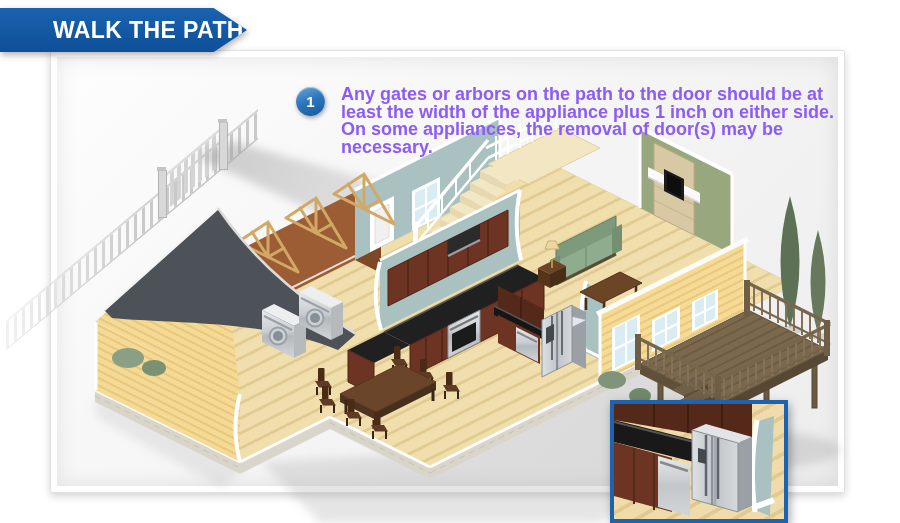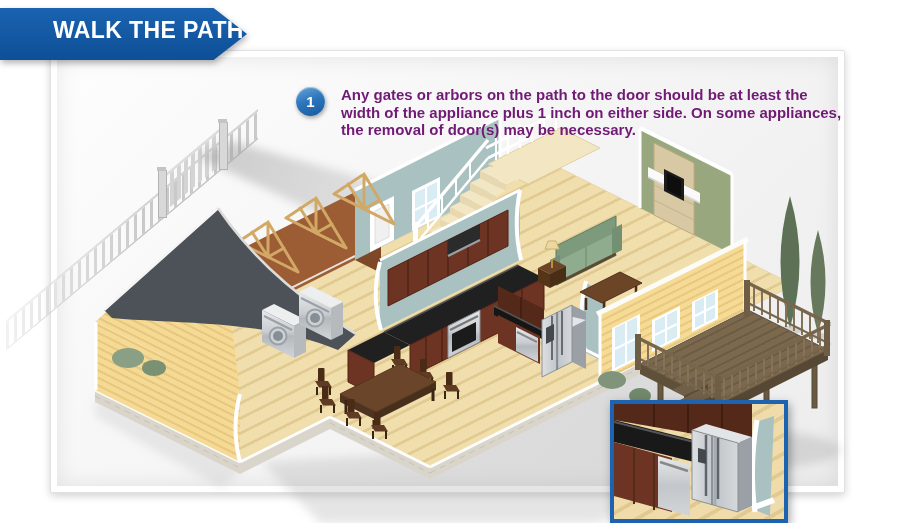--- a/index.html
+++ b/index.html
@@ -5,33 +5,33 @@
   html,body{margin:0;padding:0;background:#ffffff;}
   .stage{position:relative;width:900px;height:523px;overflow:hidden;background:#ffffff;
          font-family:"Liberation Sans",sans-serif;}
   
   .card{position:absolute;left:50px;top:50px;width:793px;height:441px;background:#ffffff;
         border:1px solid #e2e2e2;border-radius:2px;box-shadow:0 3px 9px rgba(0,0,0,.18);z-index:1;}
   .matte{position:absolute;left:6px;top:6px;right:6px;bottom:6px;
         background:linear-gradient(135deg,#fdfdfd 0%,#f3f3f3 60%,#ededed 100%);
         box-shadow:inset 0 0 22px rgba(0,0,0,.09);}
   
-  .banner{position:absolute;left:0;top:8px;width:247px;height:52px;z-index:6;
+  .banner{position:absolute;left:0;top:8px;width:247px;height:44px;z-index:6;
         filter:drop-shadow(1px 3px 3px rgba(0,0,0,.30));}
   .banner-shape{width:100%;height:100%;background:linear-gradient(#1a63b0,#0e4f97);
         clip-path:polygon(0 0,86.5% 0,100% 50%,86.5% 100%,0 100%);
         color:#fff;font-size:23px;font-weight:bold;letter-spacing:.4px;line-height:44px;
         padding-left:53px;box-sizing:border-box;}
   
   .badge{position:absolute;left:296px;top:87px;width:29px;height:29px;border-radius:50%;z-index:4;
         background:linear-gradient(160deg,#6aa6da 0%,#2e77bc 45%,#15599f 100%);
         color:#fff;font-size:15px;font-weight:bold;text-align:center;line-height:29px;
         box-shadow:1px 2px 4px rgba(0,0,0,.35), inset 0 1px 1px rgba(255,255,255,.5);}
   .step-text{position:absolute;left:341px;top:86px;width:502px;z-index:4;margin:0;
-        color:#701a75;font-size:15px;font-weight:bold;line-height:17.5px;}
+        color:#8b5cf6;font-size:18px;font-weight:bold;line-height:17.5px;}
   
   .fence{position:absolute;left:6px;top:320px;width:252px;height:26px;z-index:2;
         transform:skewY(-40deg);transform-origin:0 0;
         background:repeating-linear-gradient(90deg,#c9c9c9 0 3px,rgba(0,0,0,0) 3px 8px);
         border-top:3px solid #d4d4d4;border-bottom:2px solid #c2c2c2;
         -webkit-mask-image:linear-gradient(to right,rgba(0,0,0,.25),#000 55%);
         mask-image:linear-gradient(to right,rgba(0,0,0,.25),#000 55%);}
   .gate{position:absolute;left:163px;top:176px;width:56px;height:34px;z-index:3;
         transform:skewY(-40deg);transform-origin:0 0;
         background:repeating-linear-gradient(90deg,#d4d4d4 0 4px,rgba(0,0,0,0) 4px 7px);

